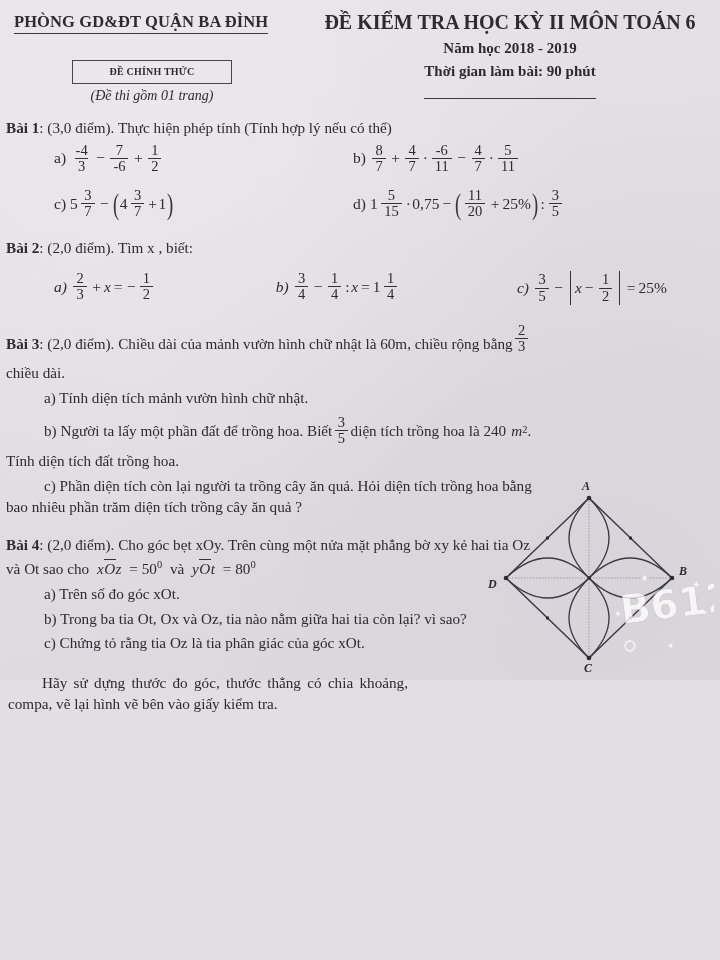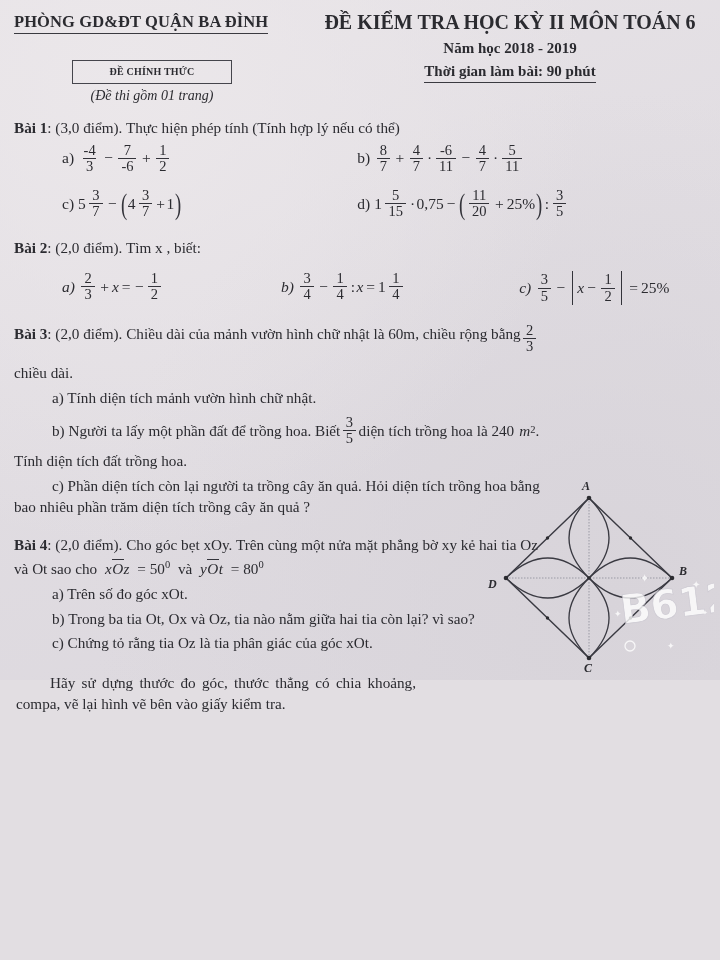--- a/index.html
+++ b/index.html
@@ -60,21 +60,21 @@
     font-weight: bold;
     font-size: 15px;
     margin-top: 6px;
   }
   .duration {
     font-weight: bold;
     font-size: 15px;
     margin-top: 6px;
     display: inline-block;
     border-bottom: 1.4px solid #3a3a40;
-    padding-bottom: 2px;
+    padding-bottom: 18px;
   }
 
   .official-wrap {
     margin-top: 26px;
     margin-left: 58px;
     width: 160px;
     text-align: center;
   }
   .official-box {
     border: 1.5px solid #45454c;
@@ -85,21 +85,21 @@
   }
   .pages-note {
     font-style: italic;
     font-size: 14px;
     margin-top: 4px;
   }
 
   
   .content {
     position: relative;
-    padding: 0 14px 0 14px;
+    padding: 0 14px 0 6px;
     margin-top: 8px;
     font-size: 15.2px;
     line-height: 1.42;
   }
   .prob {
     margin-top: 13px;
   }
   .prob-head {
     margin-bottom: 2px;
   }
@@ -380,21 +380,21 @@
               </span>
             <span class="absbar"></span>
             <span class="op">=</span>
             <span>25%</span>
           </span>
         </div>
       </div>
     </div>
 
     <div class="prob" style="margin-top:18px;">
-      <div style="display:flex; align-items:flex-start;">
+      <div style="display:flex; align-items:flex-end;">
         <span><span class="bold">Bài 3</span><span>: (2,0 điểm).  Chiều dài của mảnh vườn hình chữ nhật là 60m, chiều rộng bằng</span></span>
         <span class="frac">
             <span class="num">2</span>
             <span class="den">3</span>
           </span>
       </div>
       <div style="margin-top:8px;">chiều dài.</div>
       <div class="subitem">a)  Tính diện tích mảnh vườn hình chữ nhật.</div>
       <div class="subitem" style="display:flex; align-items:center; flex-wrap:nowrap; margin-top:6px;">
         <span>b)  Người ta lấy một phần đất để trồng hoa. Biết</span>

